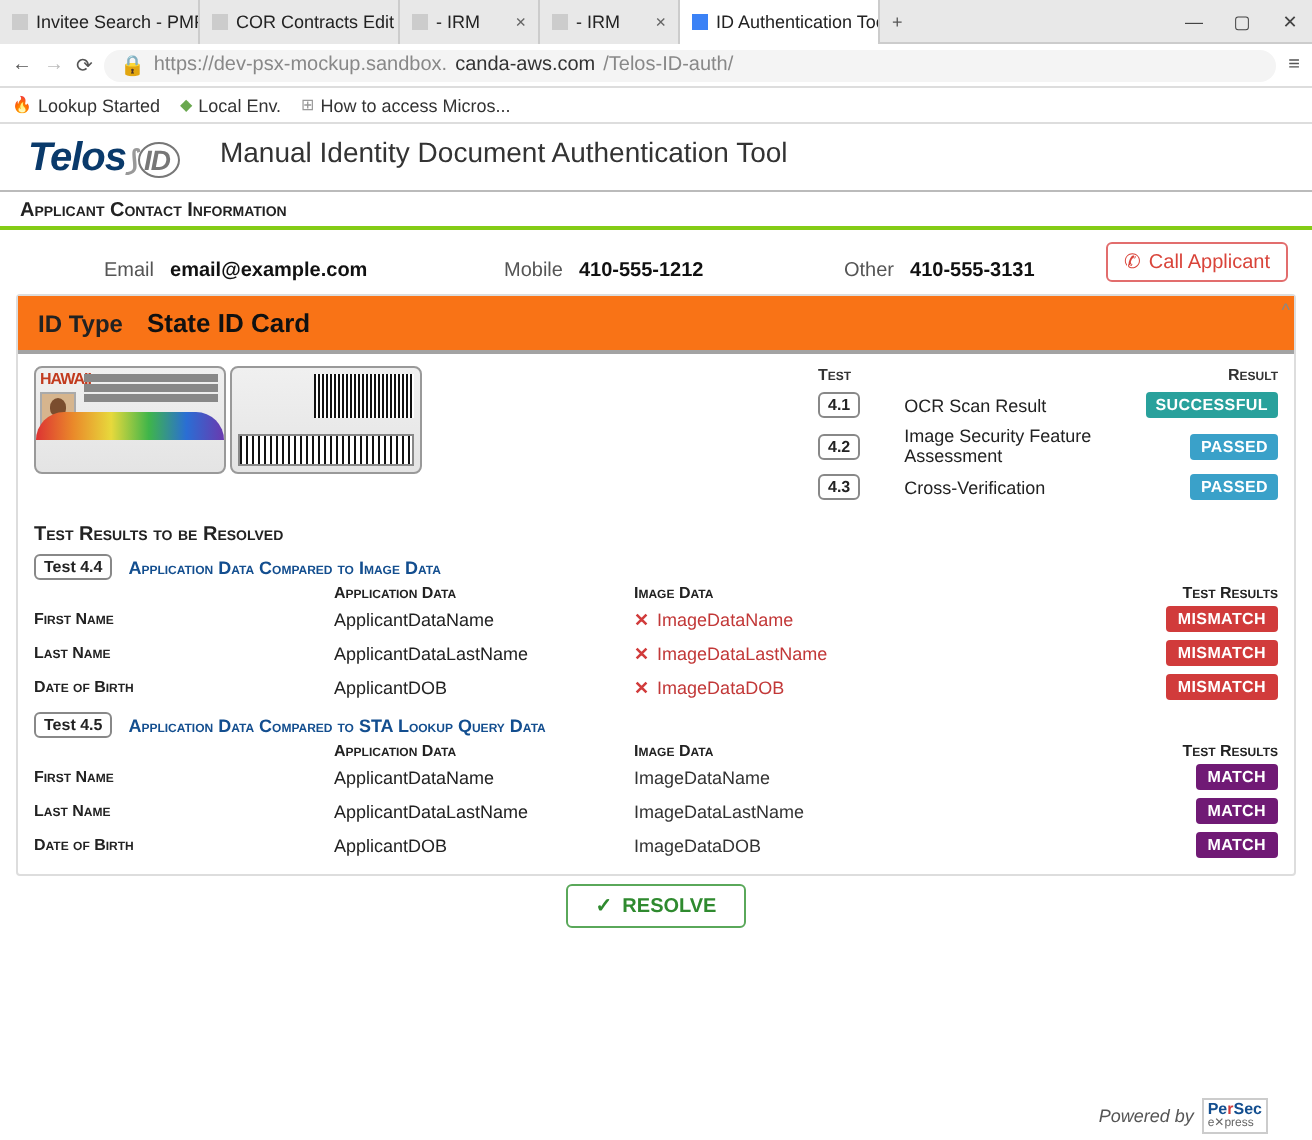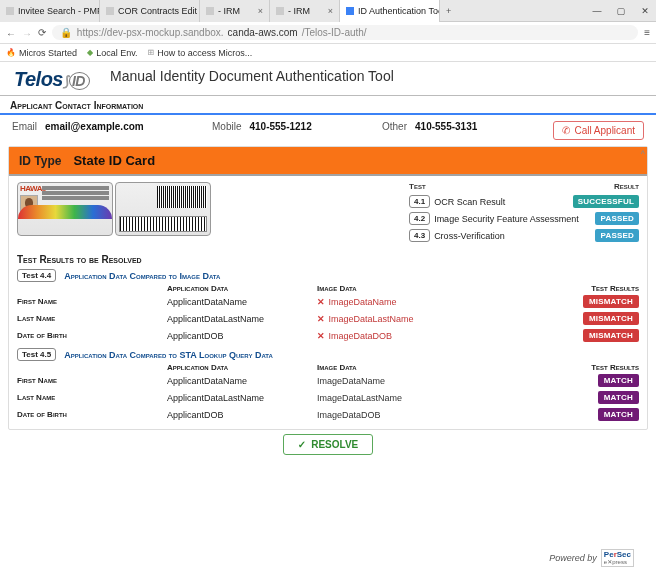--- a/index.html
+++ b/index.html
@@ -28,23 +28,23 @@
 .bmbar .bm.ms::before { content: "⊞"; color: #999; }
 
 
 .page { height: calc(570px - 62px); overflow: hidden; display: flex; flex-direction: column; }
 .header { display: flex; padding: 6px 14px 4px; border-bottom: 1px solid #bbb; }
 .logo { font-size: 20px; font-weight: 700; font-style: italic; color: #0a3a6b; letter-spacing: -0.5px; }
 .logo .id { color: #777; font-style: italic; font-weight: 600; border: 1.5px solid #777; border-radius: 50%; padding: 0 4px 0 2px; margin-left: 1px; font-size: 14px; display: inline-flex; align-items: center; }
 .logo .swoosh { color: #999; font-size: 14px; }
 .apptitle { margin-left: 20px; font-size: 14px; font-weight: 400; color: #333; }
 
-.sectionlabel { font-variant: small-caps; font-size: 10px; font-weight: 700; padding: 2px 10px; border-bottom: 2px solid #3b82f6; margin-top: 2px; color: #222; }
-
-.contactrow { display: flex; padding: 6px 12px; align-items: flex-start; font-size: 10px; }
+.sectionlabel { font-variant: small-caps; font-size: 10px; font-weight: 700; padding: 2px 10px; border-bottom: 2px solid #84cc16; margin-top: 2px; color: #222; }
+
+.contactrow { display: flex; padding: 6px 12px; align-items: flex-end; font-size: 10px; margin-left: 40px; }
 .contactrow .pair { display: flex; gap: 8px; }
 .contactrow .lbl { color: #555; }
 .contactrow .val { font-weight: 700; color: #111; }
 .contactrow .callbtn { margin-left: auto; border: 1px solid #e26d6d; color: #d9443a; background: #fff; padding: 3px 8px; border-radius: 3px; font-size: 10px; cursor: pointer; display: flex; align-items: center; gap: 4px; }
 
 .docview { margin: 0 8px; border: 1px solid #ddd; border-radius: 2px; position: relative; }
 .docview .scrollhint { position: absolute; right: 2px; top: 2px; color: #888; font-size: 9px; }
 .idtype { padding: 6px 10px; display: flex; align-items: center; gap: 12px; border-bottom: 2px solid #a3a3a3; background: #f97316; }
 .idtype .lbl { font-size: 12px; font-weight: 600; color: #222; }
 .idtype .val { font-size: 13px; font-weight: 800; color: #111; }
@@ -57,21 +57,21 @@
 .idcard.front .photo { position: absolute; top: 12px; left: 2px; width: 18px; height: 22px; background: #d6b58e; border: 1px solid #aaa; }
 .idcard.front .photo::after { content: ""; position: absolute; top: 2px; left: 4px; width: 8px; height: 9px; background: #7a4d2e; border-radius: 50% 50% 40% 40%; }
 .idcard.front .lines { position: absolute; top: 2px; left: 24px; right: 3px; color: #333; }
 .idcard.front .lines div { height: 4px; margin: 1px 0; background: #888; }
 .idcard.back .barcode { position: absolute; top: 3px; right: 3px; width: 50px; height: 22px; background: repeating-linear-gradient(90deg,#111 0 1px,#fff 1px 2px); }
 .idcard.back .bar2 { position: absolute; bottom: 3px; left: 3px; right: 3px; height: 16px; background: repeating-linear-gradient(90deg,#111 0 1px,#fff 1px 3px); border: 1px solid #888; }
 
 .testlist { margin-left: auto; flex: 1; max-width: 230px; font-size: 9px; }
 .testlist .thead { display: flex; font-variant: small-caps; font-weight: 700; color: #333; font-size: 8px; }
 .testlist .thead .r { margin-left: auto; }
-.testrow { display: flex; align-items: center; margin-top: 4px; gap: 4px; }
+.testrow { display: flex; align-items: center; margin-top: 4px; gap: 22px; }
 .testnum { border: 1px solid #888; border-radius: 3px; padding: 1px 4px; font-size: 8px; font-weight: 600; }
 .testrow .tname { font-size: 9px; color: #222; }
 .badge { margin-left: auto; color: #fff; font-size: 8px; font-weight: 700; padding: 2px 5px; border-radius: 2px; text-transform: uppercase; letter-spacing: 0.2px; }
 .badge.success { background: #29a19c; }
 .badge.pass { background: #3aa1c9; }
 .badge.match { background: #701a75; }
 .badge.mismatch { background: #d13b3b; }
 
 .resolve-section { padding: 6px 8px; }
 .resolve-section h4 { font-variant: small-caps; font-size: 10px; font-weight: 800; margin-bottom: 4px; }
@@ -140,21 +140,21 @@
   <span>⟳</span>
   <div class="url">
     <span>🔒</span>
     <span style="color:#888">https://dev-psx-mockup.sandbox.</span>
       <span class="domain">canda-aws.com</span>
       <span style="color:#888">/Telos-ID-auth/</span>
   </div>
   <span>≡</span>
 </div>
 <div class="bmbar">
-  <span class="bm fox">Micros Started</span>
+  <span class="bm fox">Lookup Started</span>
   <span class="bm local">Local Env.</span>
   <span class="bm ms">How to access Micros...</span>
 </div>
 
 <div class="page">
   <div class="header">
     <span class="logo">
       <span>Telos</span><span class="swoosh">⟆</span><span class="id">ID</span>
     </span>
     <span class="apptitle">Manual Identity Document Authentication Tool</span>

